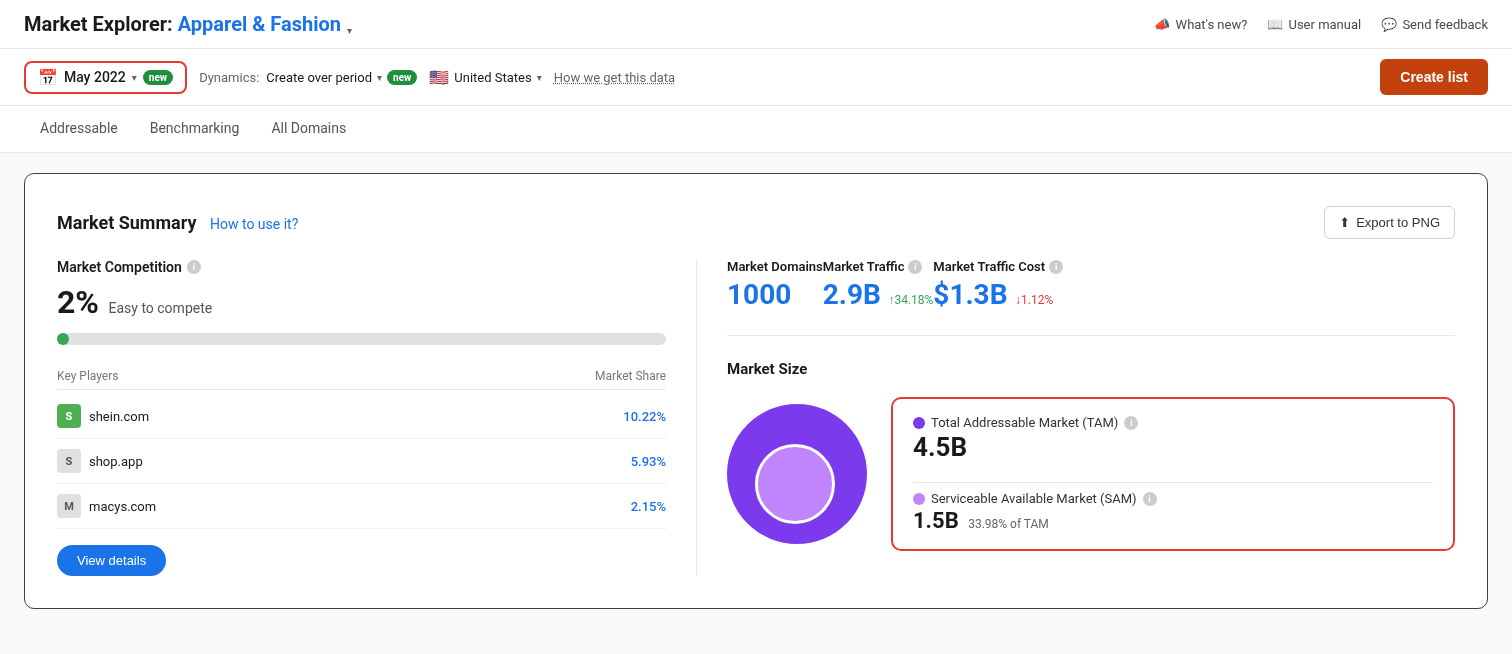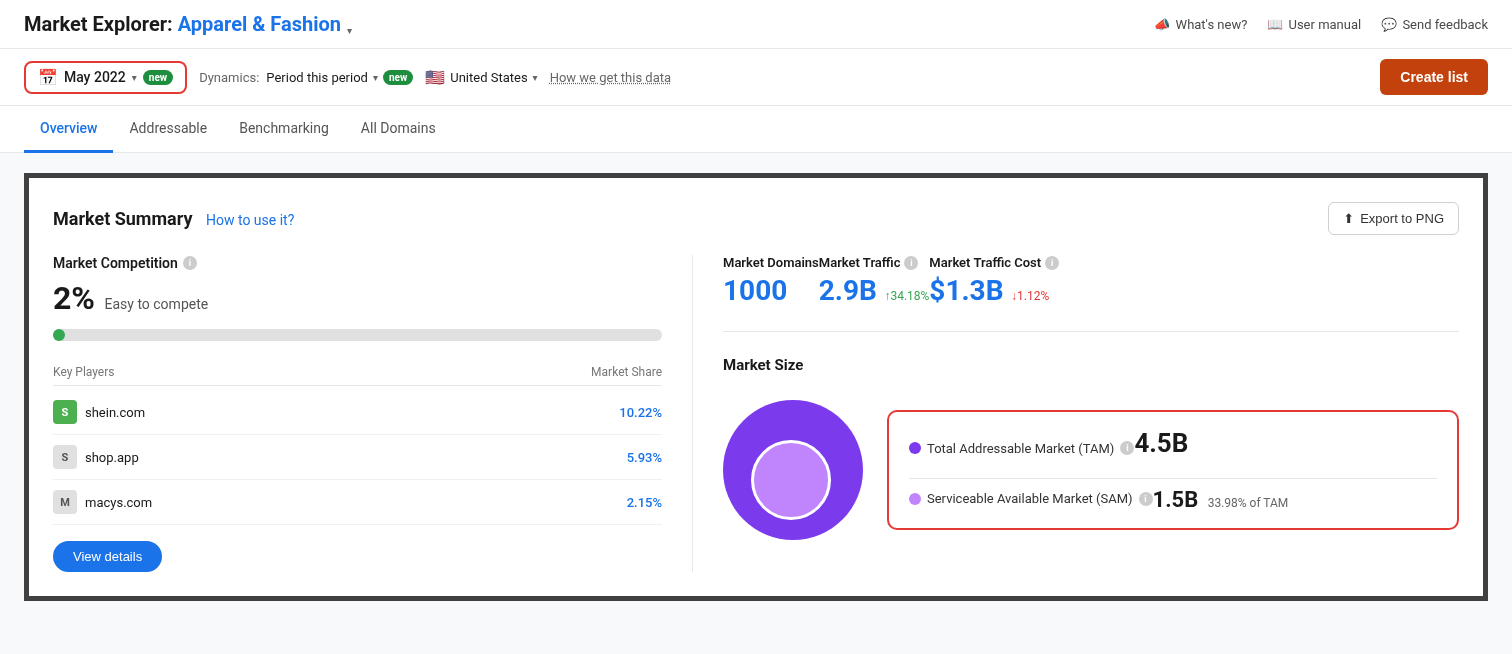--- a/index.html
+++ b/index.html
@@ -54,22 +54,22 @@
     .tab {
       padding: 14px 16px; font-size: 14px; color: #555; cursor: pointer;
       border-bottom: 3px solid transparent; margin-bottom: -1px;
     }
     .tab.active { color: #1a73e8; border-bottom-color: #1a73e8; font-weight: 500; }
 
     
     .main-content { padding: 20px 24px; }
 
     .card {
-      background: #fff; border-radius: 0; border: 5px solid #404040;
-      padding: 24px;
+      background: #fff; border-radius: 10px; border: 1px solid #404040;
+      padding: 32px;
     }
 
     .card-header {
       display: flex; align-items: center; justify-content: space-between;
       margin-bottom: 20px;
     }
     .card-title { font-size: 18px; font-weight: 700; color: #1a1a1a; }
     .how-to-use { color: #1a73e8; font-size: 14px; cursor: pointer; margin-left: 10px; }
     .export-btn {
       display: flex; align-items: center; gap: 6px;
@@ -156,21 +156,21 @@
       width: 80px; height: 80px; border-radius: 50%;
       background: #c084fc; border: 3px solid #fff;
       position: absolute; top: 50px; left: 28px;
     }
 
     
     .tam-sam-box {
       border: 2px solid #e53935; border-radius: 10px;
       padding: 16px 20px; flex: 1;
     }
-    .tam-row, .sam-row { display: flex; flex-direction: row; }
+    .tam-row, .sam-row { display: flex; flex-direction: column; }
     .tam-label { display: flex; align-items: center; gap: 6px; font-size: 13px; color: #333; margin-bottom: 2px; }
     .tam-dot { width: 12px; height: 12px; border-radius: 50%; background: #7c3aed; }
     .sam-dot { width: 12px; height: 12px; border-radius: 50%; background: #c084fc; }
     .tam-value { font-size: 26px; font-weight: 700; color: #1a1a1a; margin-bottom: 12px; }
     .sam-value { font-size: 22px; font-weight: 700; color: #1a1a1a; }
     .sam-sub { font-size: 12px; color: #666; margin-left: 4px; font-weight: 400; text-align: center; }
     .divider-line { border: none; border-top: 1px solid #e8e8e8; margin: 8px 0; }
   </style>
 </head>
 <body>
@@ -202,39 +202,38 @@
   <div class="filter-bar-left">
     <div class="filter-chip">
       <span class="calendar-icon">📅</span>
       <span>May 2022</span>
       <span class="chevron-icon">▾</span>
       <span class="new-badge">new</span>
     </div>
 
     <div class="filter-item">
       <span class="filter-label">Dynamics:</span>
-      <span>Period this period</span>
+      <span>Create over period</span>
       <span class="chevron-icon">▾</span>
       <span class="new-badge">new</span>
     </div>
 
     <div class="filter-item">
       <span class="flag-emoji">🇺🇸</span>
       <span>United States</span>
       <span class="chevron-icon">▾</span>
     </div>
 
     <span class="how-we-get">How we get this data</span>
   </div>
 
   <button class="create-list-btn">Create list</button>
 </div>
 
 <div class="tabs-bar">
-  <div class="tab active">Overview</div>
   <div class="tab">Addressable</div>
   <div class="tab">Benchmarking</div>
   <div class="tab">All Domains</div>
 </div>
 
 <div class="main-content">
   <div class="card">
 
     <div class="card-header">
       <div>

